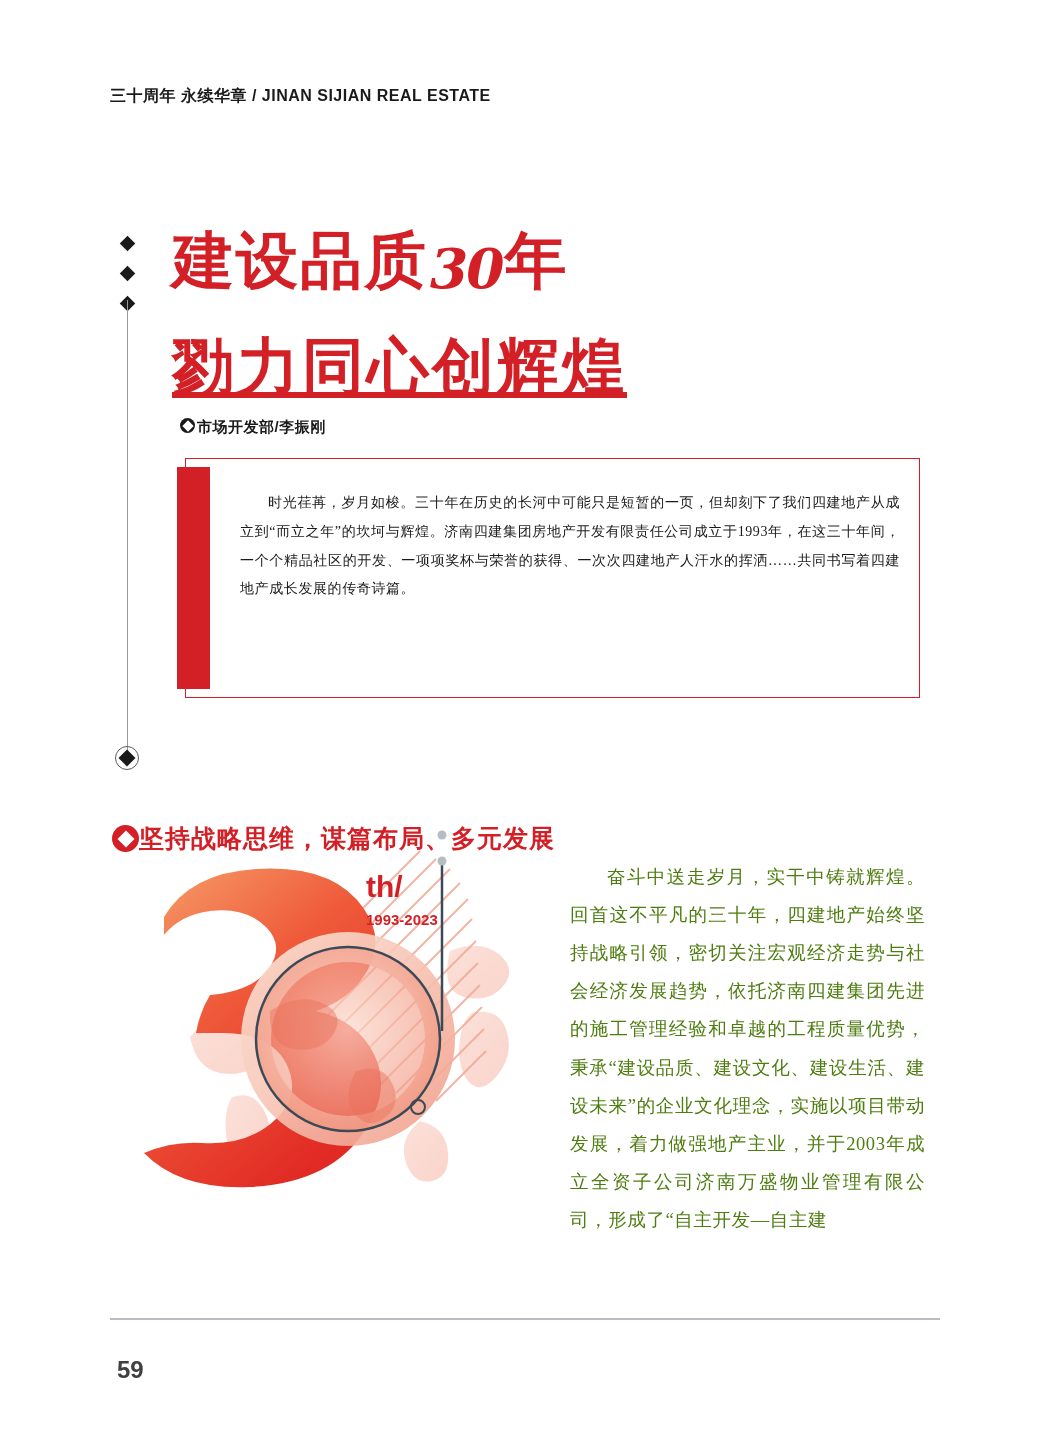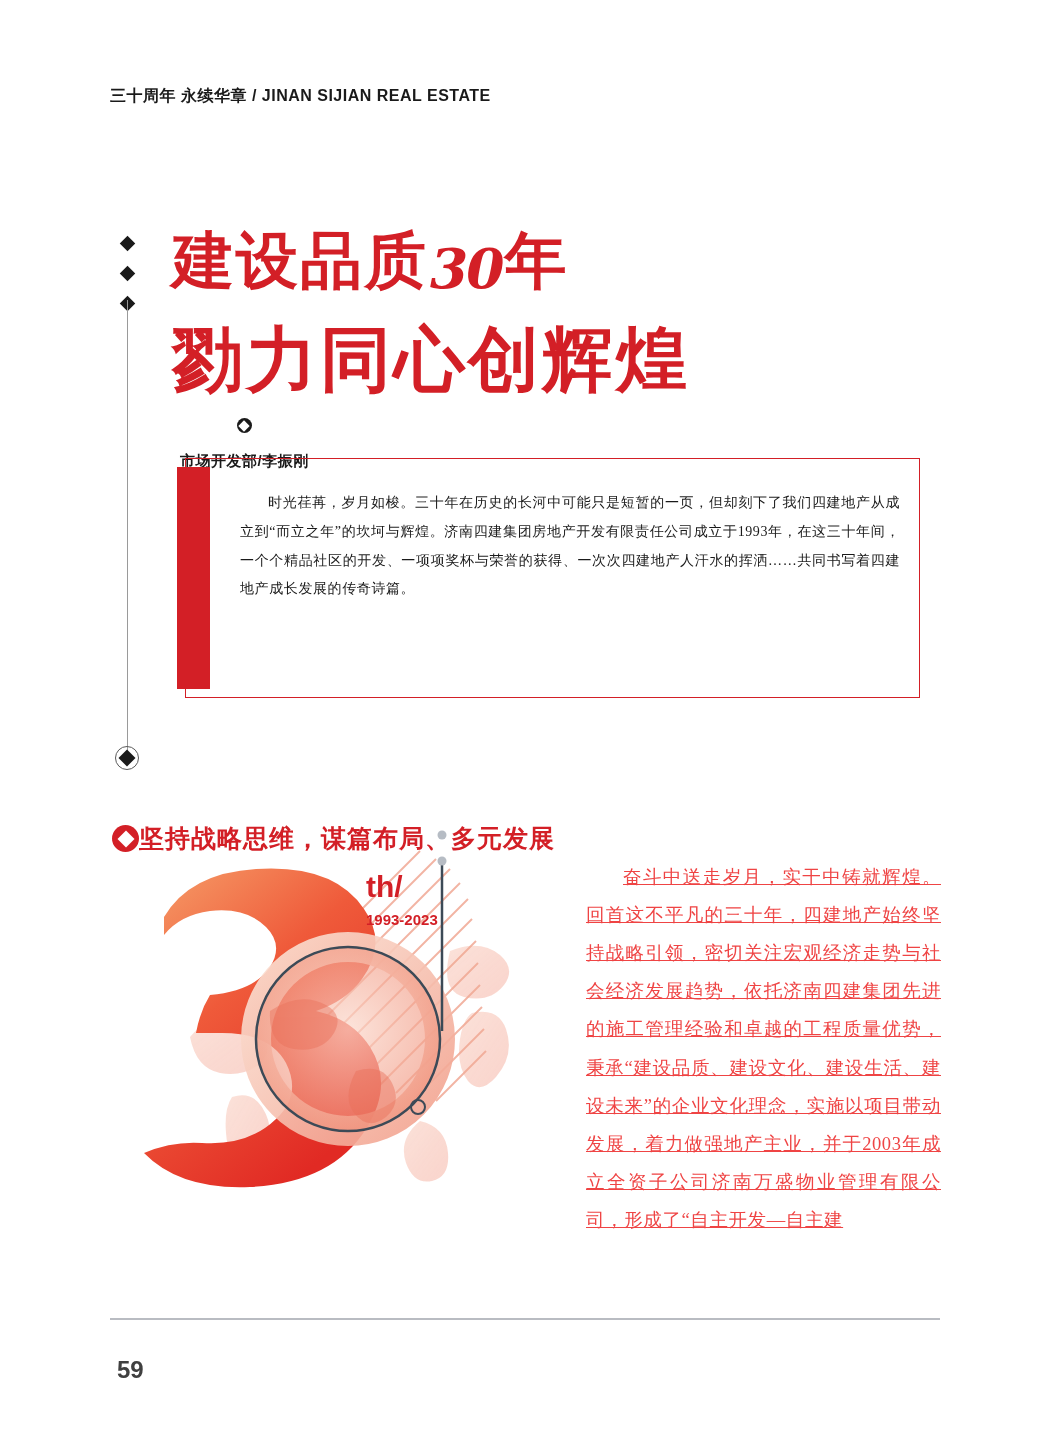--- a/index.html
+++ b/index.html
@@ -90,37 +90,37 @@
     font-size: 55px;
     font-style: italic;
     letter-spacing: -2px;
     margin: 0 2px;
     line-height: 0.8;
     display: inline-block;
     transform: translateY(6px);
   }
   .title-line2 {
     font-family: "DejaVu Serif", "Liberation Serif", serif;
-    font-size: 71px;
+    font-size: 62px;
     font-weight: bold;
     color: #d31f26;
     letter-spacing: 3px;
-    margin-top: 20px;
+    margin-top: 32px;
     white-space: nowrap;
+    text-decoration: underline;
   }
 
   
   .byline {
     position: absolute;
     left: 180px;
     top: 418px;
     display: flex;
-    align-items: center;
-    gap: 19px;
-    flex-direction: column;
+    align-items: flex-start;
+    gap: 2px;
   }
   .byline-text {
     font-family: "Liberation Sans", sans-serif;
     font-size: 15px;
     font-weight: bold;
     color: #1a1a1a;
     letter-spacing: 0.5px;
   }
   .bullet-dark {
     width: 15px;
@@ -204,31 +204,30 @@
     font-size: 25px;
     font-weight: bold;
     color: #d31f26;
     letter-spacing: 1px;
     white-space: nowrap;
   }
 
   
   .body-col {
     position: absolute;
-    left: 586px;
+    left: 570px;
     top: 858px;
     width: 355px;
     font-family: "Liberation Serif", "DejaVu Serif", serif;
     font-size: 18.5px;
     line-height: 2.06;
     letter-spacing: 0.6px;
-    color: #ef4444;
+    color: #4d7c0f;
     text-align: justify;
     text-indent: 2em;
-    text-decoration: underline;
   }
 
   
   .artwork {
     position: absolute;
     left: 120px;
     top: 821px;
     width: 430px;
     height: 400px;
   }

